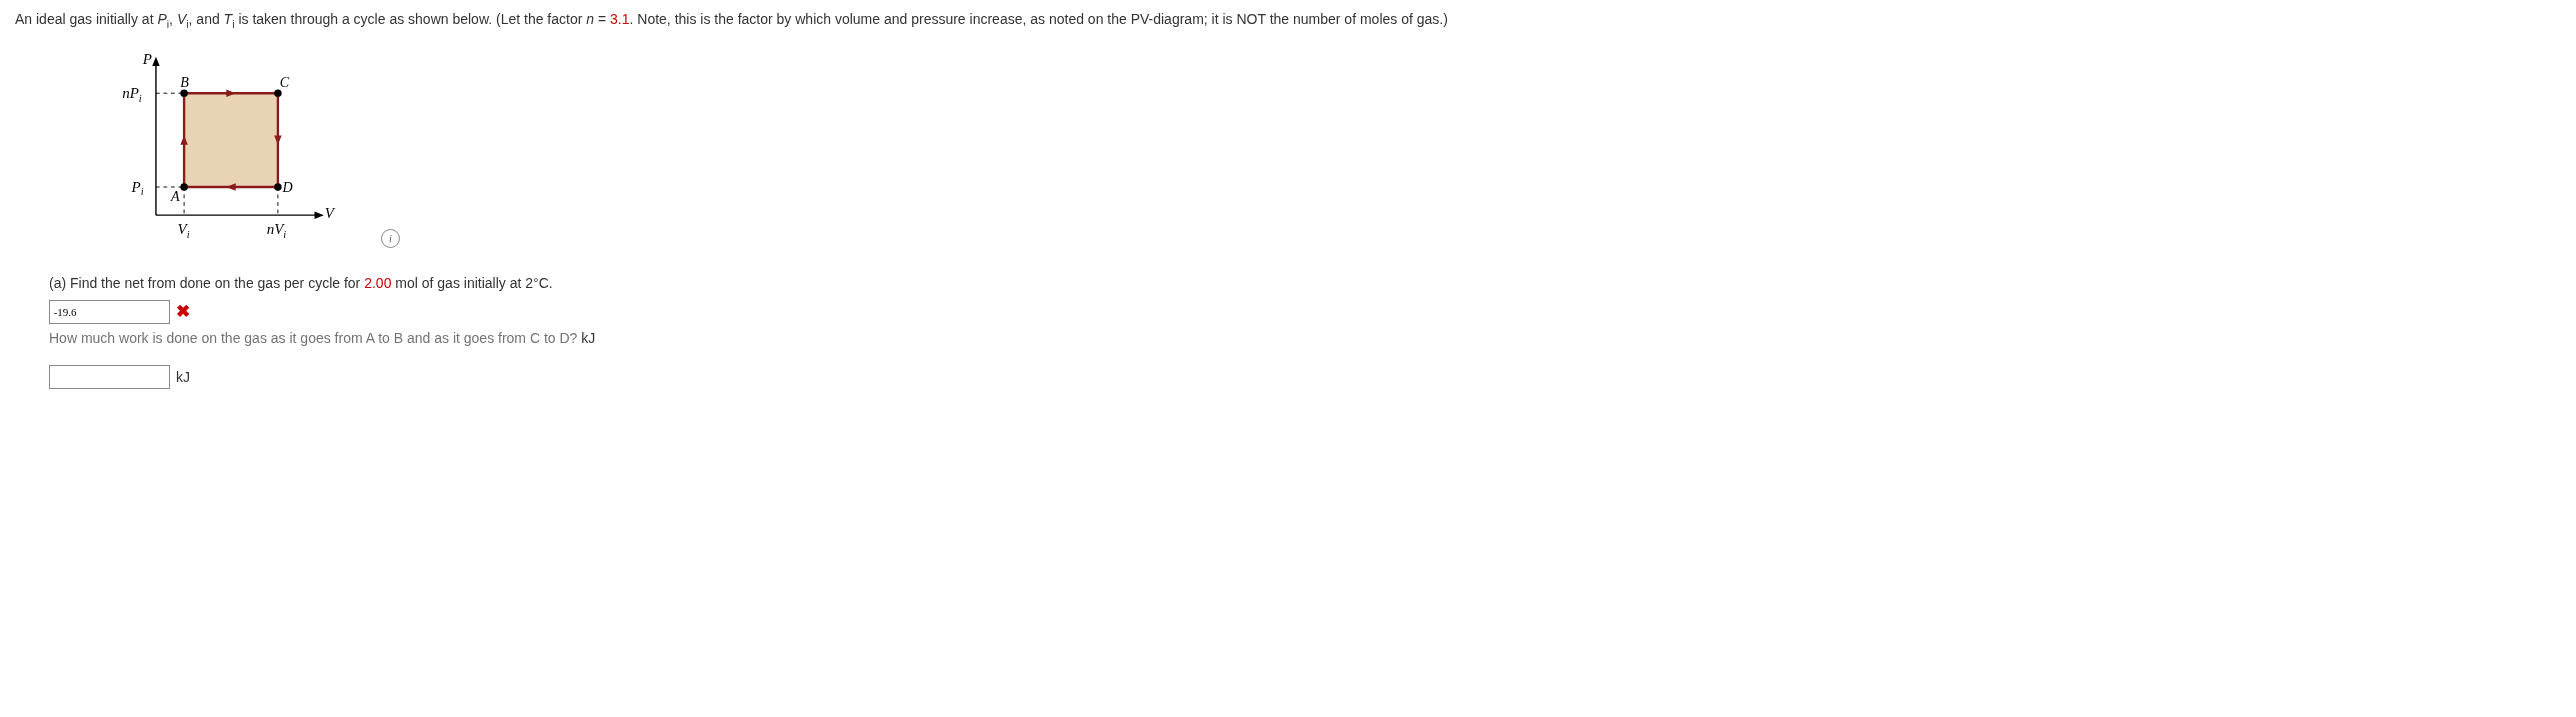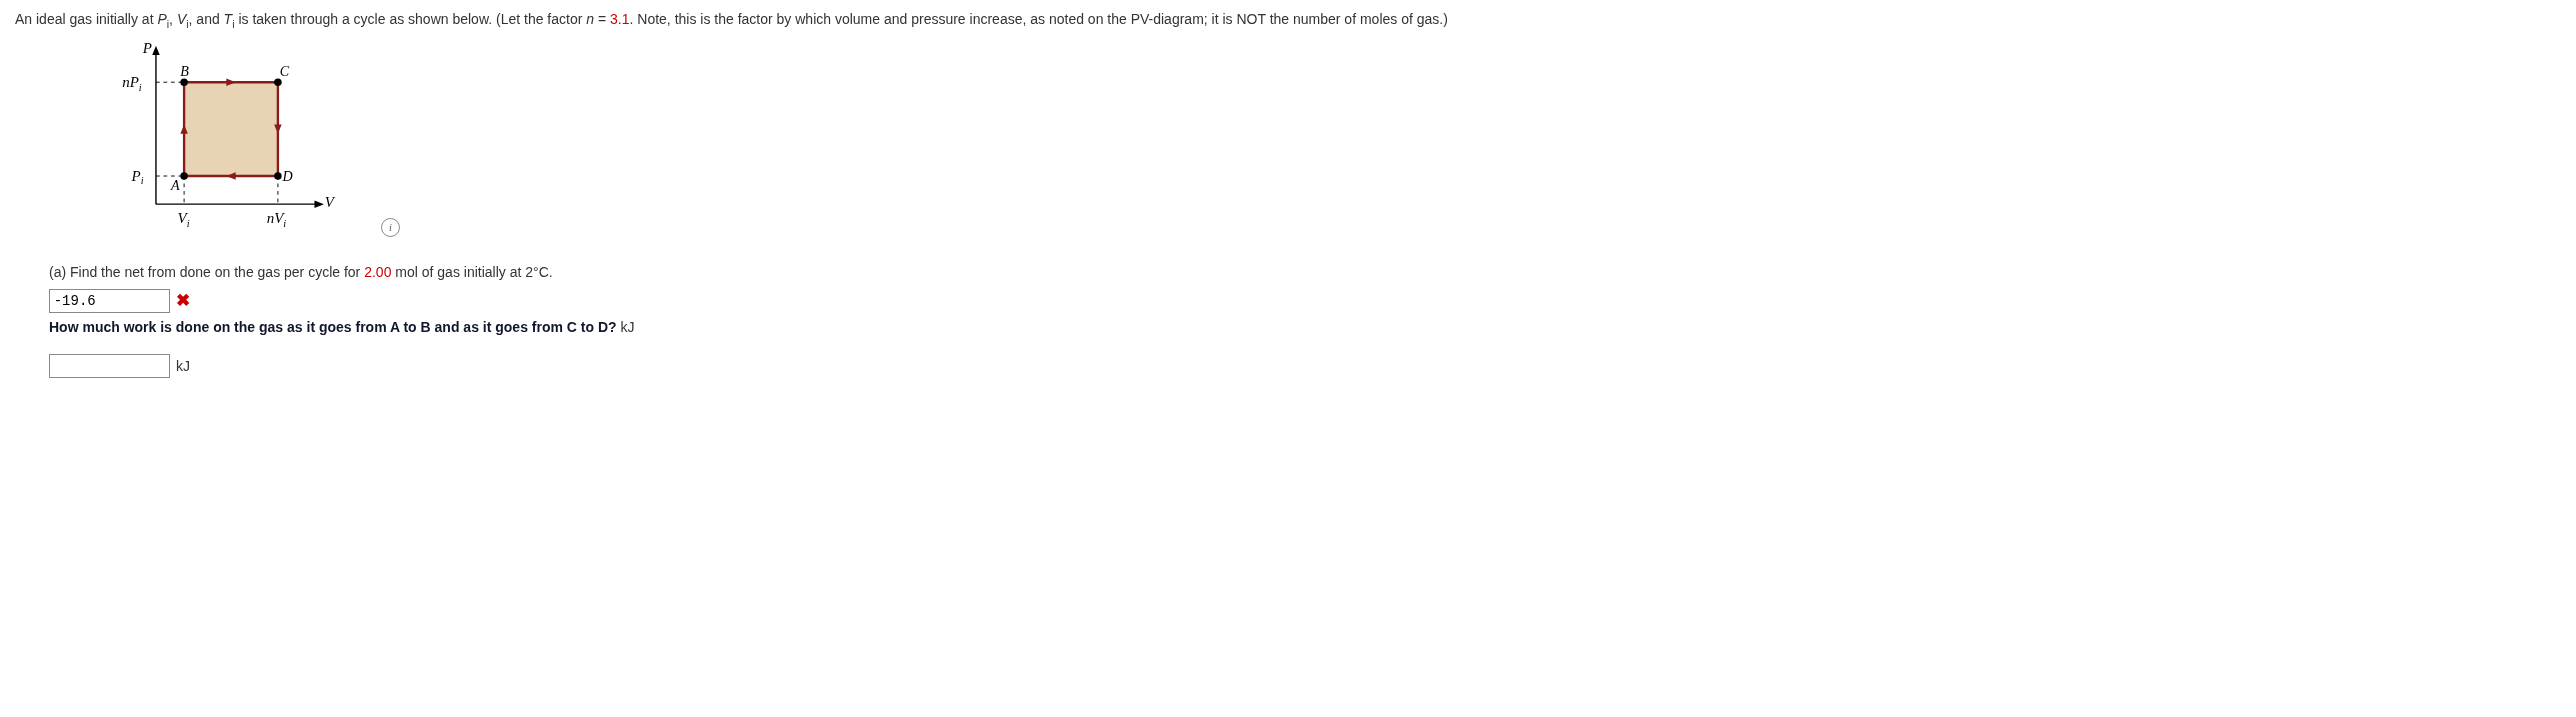--- a/index.html
+++ b/index.html
@@ -6,21 +6,21 @@
       font-family: Arial, Helvetica, sans-serif;
       font-size: 14px;
       color: #333;
       margin: 0;
       padding: 7.5px 15px;
       line-height: 1.6;
     }
     .italic { font-style: italic; }
     .red { color: #cc0000; }
     .sub { font-size: 0.75em; vertical-align: sub; }
-    .problem-text { margin-bottom: 8px; }
+    .problem-text { margin-bottom: 19px; }
     .diagram-area {
       margin: 7.5px 0 11.2px 94px;
       position: relative;
       width: 244px;
       height: 206px;
     }
     .diagram-area svg { display: block; }
     .info-icon {
       position: absolute;
       left: 272px;
@@ -38,29 +38,29 @@
       font-family: Georgia, serif;
     }
     .q-block { margin: 15px 0 3.7px 34px; max-width: 1499px; }
     .q-line { margin-bottom: 3.7px; }
     .ans-row { display: flex; align-items: center; gap: 5.6px; margin-bottom: 1.9px; }
     .ans-input {
       width: 112px;
       height: 20.6px;
       border: 0.9px solid #888;
       padding: 0.9px 3.7px;
-      font-size: 14px;
-      font-family: Liberation Mono, monospace;
+      font-size: 11px;
+      font-family: Liberation Serif, serif;
     }
     .x-mark {
       color: #cc0000;
       font-weight: bold;
       font-size: 17px;
     }
-    .hint { color: #0f172a; font-weight: bold; }
+    .hint { color: #737373; }
   </style>
 </head>
 <body>
 
 <div class="problem-text">
   <span>An ideal gas initially at </span><span class="italic">P</span><span class="sub">i</span><span>, </span><span class="italic">V</span><span class="sub">i</span><span>, and </span><span class="italic">T</span><span class="sub">i</span><span> is taken through a cycle as shown below. (Let the factor </span><span class="italic">n</span><span> = </span><span class="red">3.1</span><span>. Note, this is the factor by which volume and pressure increase, as noted on the PV-diagram; it is NOT the number of moles of gas.)</span>
 </div>
 
 <div class="diagram-area">
   <svg width="244" height="197" viewBox="0 0 260 210" style="font-size:15px">

